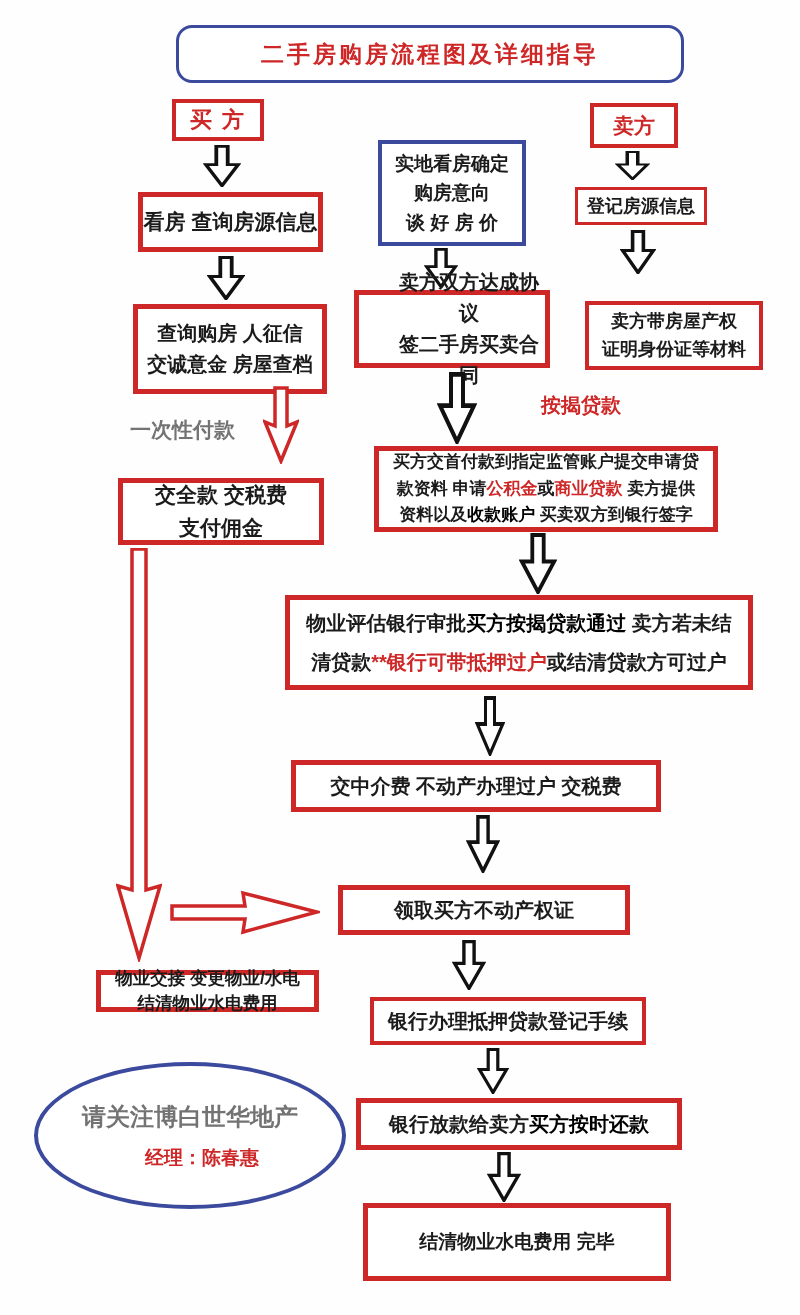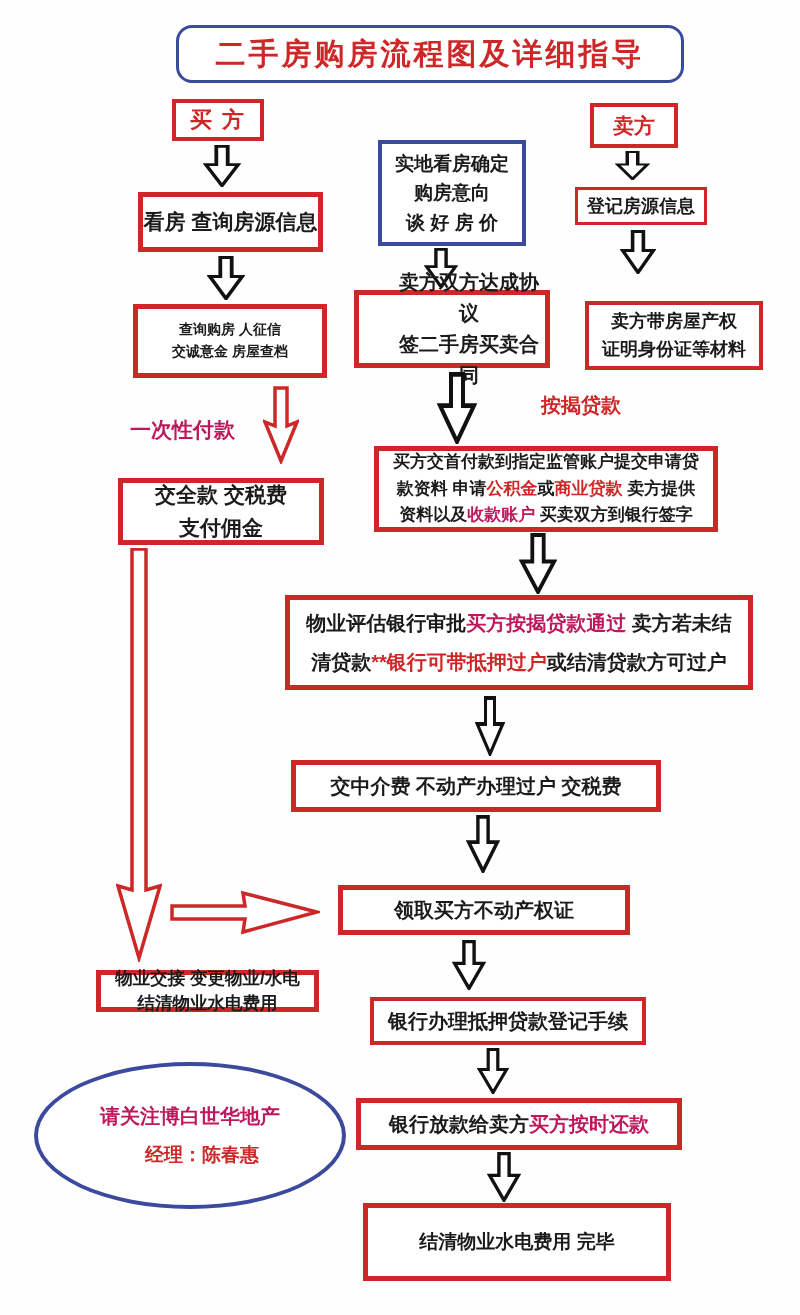--- a/index.html
+++ b/index.html
@@ -5,29 +5,29 @@
   html,body{margin:0;padding:0;background:#fff;}
   .stage{position:relative;width:800px;height:1315px;background:#fefefe;overflow:hidden;
          font-family:"Liberation Sans","DejaVu Sans",sans-serif;font-weight:700;color:#1b1b1b;}
   .abs{position:absolute;box-sizing:border-box;}
   .box{display:flex;align-items:center;justify-content:center;text-align:center;background:#fff;}
   .b-red{border:4px solid #ce2727;}
   .b-red5{border:5px solid #ce2727;}
   .b-red3{border:3px solid #ce2727;}
   .b-blue{border:4px solid #3c4a9e;}
   .t-red{color:#ce2727;}
-  .t-black{color:#be185d;}
+  .t-black{color:#737373;}
   .seg-black{color:#1b1b1b;}
   .seg-red{color:#ce2727;}
-  .seg-blue{color:#be185d;}
+  .seg-blue{color:#000000;}
   .col{display:flex;flex-direction:column;align-items:center;justify-content:center;}
   .arrow-svg{display:block;width:100%;height:100%;}
   .ar-b{fill:#fff;stroke:#111;stroke-width:4;stroke-linejoin:miter;}
   .ar-r{fill:#fff;stroke:#ce2727;stroke-width:3.5;stroke-linejoin:miter;}
-  .title-box{border:3px solid #3c4a9e;border-radius:16px;font-size:30px;letter-spacing:3px;font-family:Liberation Mono, monospace;}
+  .title-box{border:3px solid #3c4a9e;border-radius:16px;font-size:23px;letter-spacing:3px;font-family:Liberation Mono, monospace;}
   .ellipse{border:4px solid #3c4a9e;border-radius:50%;background:#fff;}
   .lh{line-height:1.55;}
 </style>
 </head>
 <body>
 
 <div class="stage">
 
   <div class="abs box title-box t-red" style="left:176px;top:25px;width:508px;height:58px;">二手房购房流程图及详细指导</div>
 
@@ -60,21 +60,21 @@
     <div>卖方带房屋产权</div>
     <div>证明身份证等材料</div>
   </div>
 
   <div class="abs box b-red5" style="left:138px;top:192px;width:185px;height:60px;font-size:21px;">看房 查询房源信息</div>
   <div class="abs" style="left:207px;top:256px;width:38px;height:44px;">
     <svg class="arrow-svg" viewBox="0 0 40 60" preserveAspectRatio="none">
         <polygon class="ar-b" points="14,2 26,2 26,28 37,28 20,58 3,28 14,28"></polygon>
       </svg>
   </div>
-  <div class="abs box col b-red5 lh" style="left:133px;top:304px;width:194px;height:74px;font-size:14px;">
+  <div class="abs box col b-red5 lh" style="left:133px;top:304px;width:194px;height:90px;font-size:20px;">
     <div>查询购房 人征信</div>
     <div>交诚意金 房屋查档</div>
   </div>
 
   <div class="abs" style="left:424px;top:248px;width:34px;height:40px;">
     <svg class="arrow-svg" viewBox="0 0 40 60" preserveAspectRatio="none">
         <polygon class="ar-b" points="14,2 26,2 26,28 37,28 20,58 3,28 14,28"></polygon>
       </svg>
   </div>
   <div class="abs box col b-red5 lh" style="left:354px;top:290px;width:196px;height:78px;font-size:20px;padding-left:34px;">
@@ -168,17 +168,17 @@
   <div class="abs box col b-red5" style="left:363px;top:1203px;width:308px;height:78px;font-size:19px;line-height:1.75;">
     <div>结清物业水电费用 完毕</div>
   </div>
 
   <div class="abs box col b-red5" style="left:96px;top:970px;width:223px;height:42px;font-size:17.5px;line-height:1.45;">
     <div>物业交接  变更物业/水电</div>
     <div>结清物业水电费用</div>
   </div>
 
   <div class="abs box col ellipse" style="left:34px;top:1062px;width:312px;height:147px;">
-    <div class="t-black" style="font-size:20px;margin-bottom:12px;">请关注博白世华地产</div>
+    <div class="t-black" style="font-size:24px;margin-bottom:12px;">请关注博白世华地产</div>
     <div class="t-red" style="font-size:19px;margin-left:24px;">经理：陈春惠</div>
   </div>
 
 </div>
 
 </body></html>

